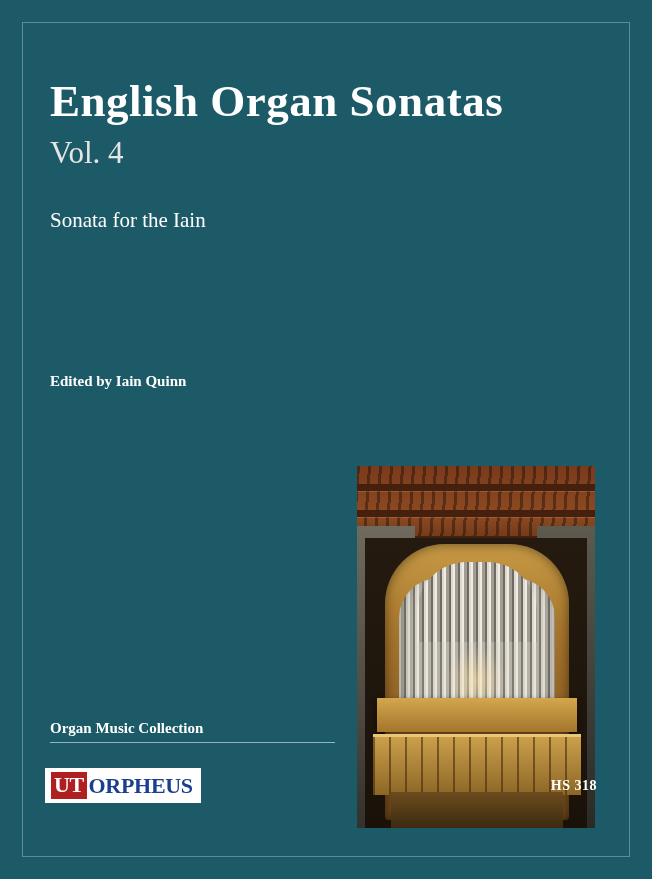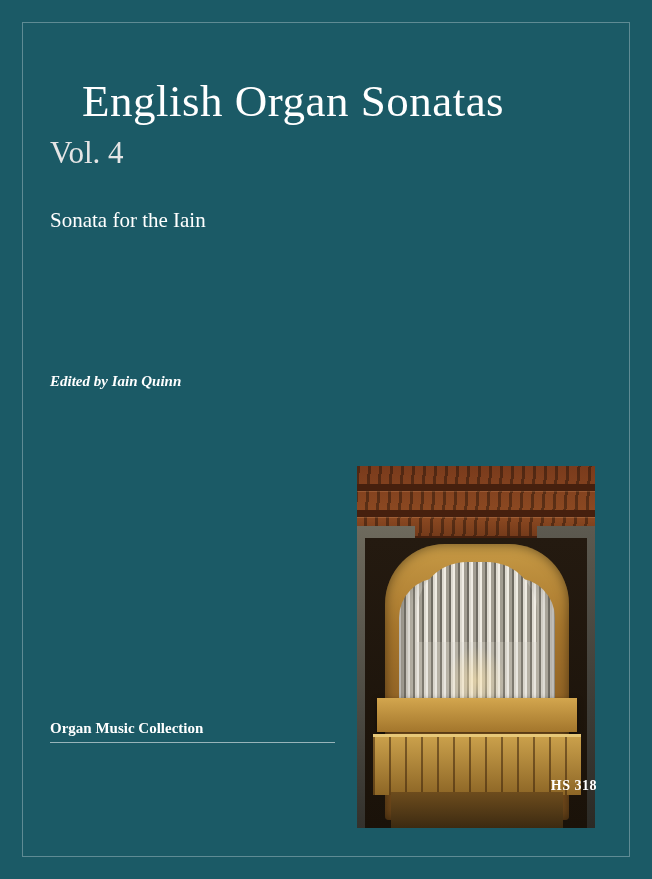--- a/index.html
+++ b/index.html
@@ -30,24 +30,23 @@
     border: 1px solid rgba(255,255,255,0.30);
   }
   .title {
     position: absolute;
     left: 50px;
     top: 48px;
     right: 48px;
     color: #ffffff;
     font-family: "Liberation Serif", serif;
     font-size: 45px;
-    font-weight: normal;
+    font-weight: bold;
     letter-spacing: 0.5px;
     line-height: 1.05;
-    margin-left: 32px;
   }
   .volume {
     position: absolute;
     left: 50px;
     top: 135px;
     color: #e5e5e5;
     font-size: 31px;
     font-family: Liberation Serif, serif;
     font-weight: normal;
   }
@@ -76,21 +75,20 @@
     font-family: "Liberation Serif", serif;
     line-height: 1.45;
     display: block;
   }
   .editor {
     position: absolute;
     left: 50px;
     top: 373px;
     color: #ffffff;
     font-size: 15px;
-    font-style: italic;
     font-weight: bold;
     font-family: "Liberation Serif", serif;
   }
   
   .photo {
     position: absolute;
     left: 357px;
     top: 466px;
     width: 238px;
     height: 362px;
@@ -287,16 +285,20 @@
     <div class="pipes2"></div>
     <div class="glow"></div>
     <div class="gallery"></div>
     <div class="balcony"></div>
     <div class="base"></div>
   </div>
 
   <div class="collection">Organ Music Collection</div>
   <div class="rule"></div>
 
+  <div class="logo">
+    <span class="ut">UT</span>
+    <span class="orpheus">ORPHEUS</span>
+  </div>
 
   <div class="catalogue">HS 318</div>
 
 </div>
 
 </body></html>

